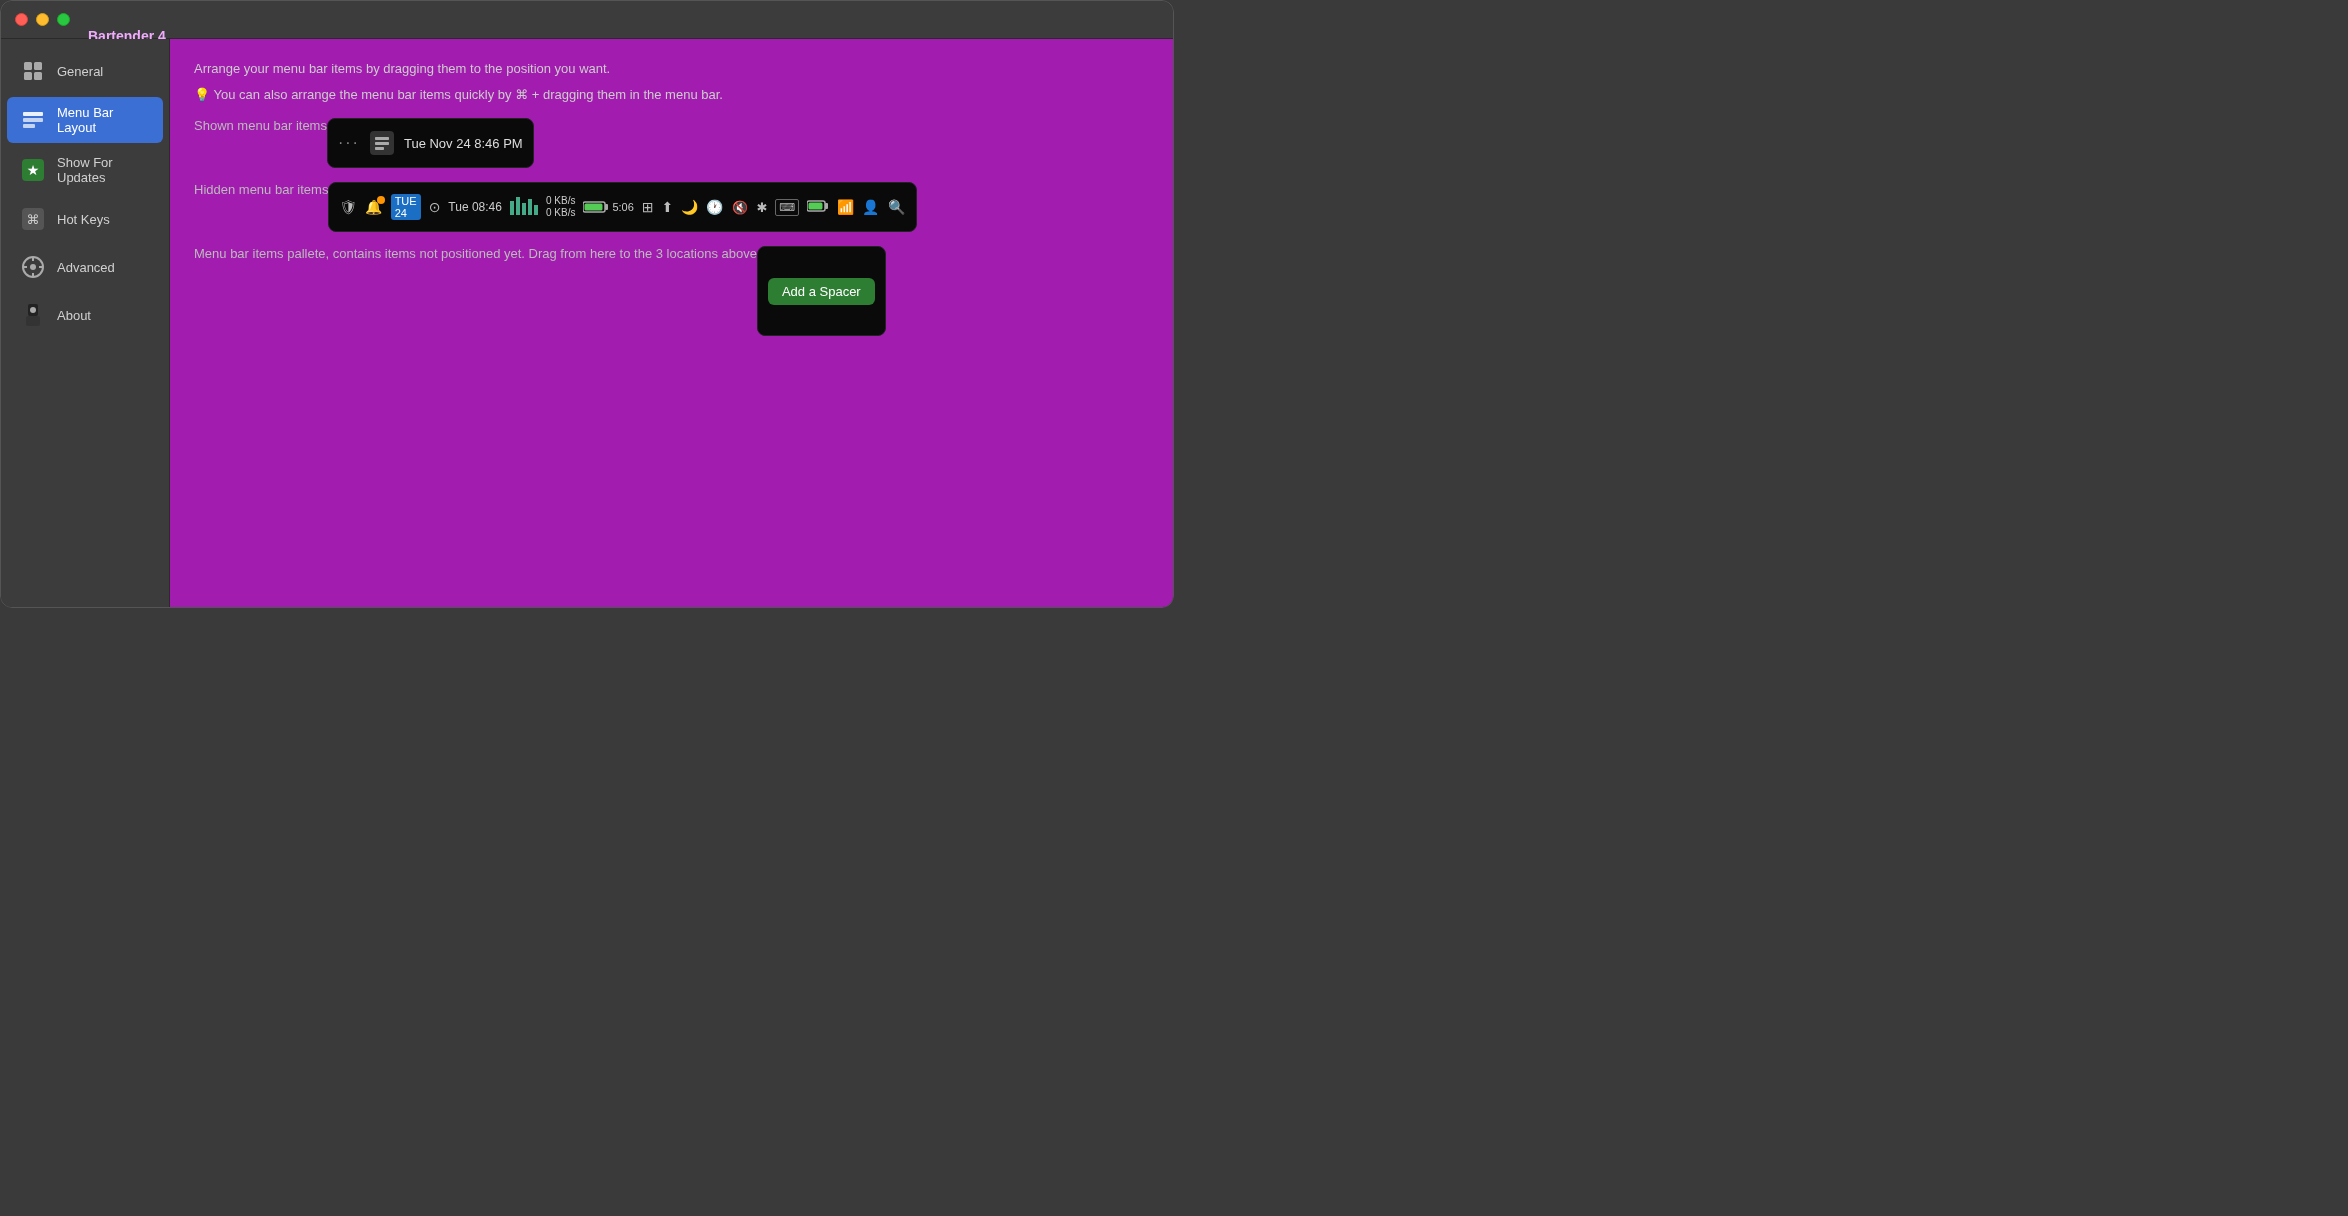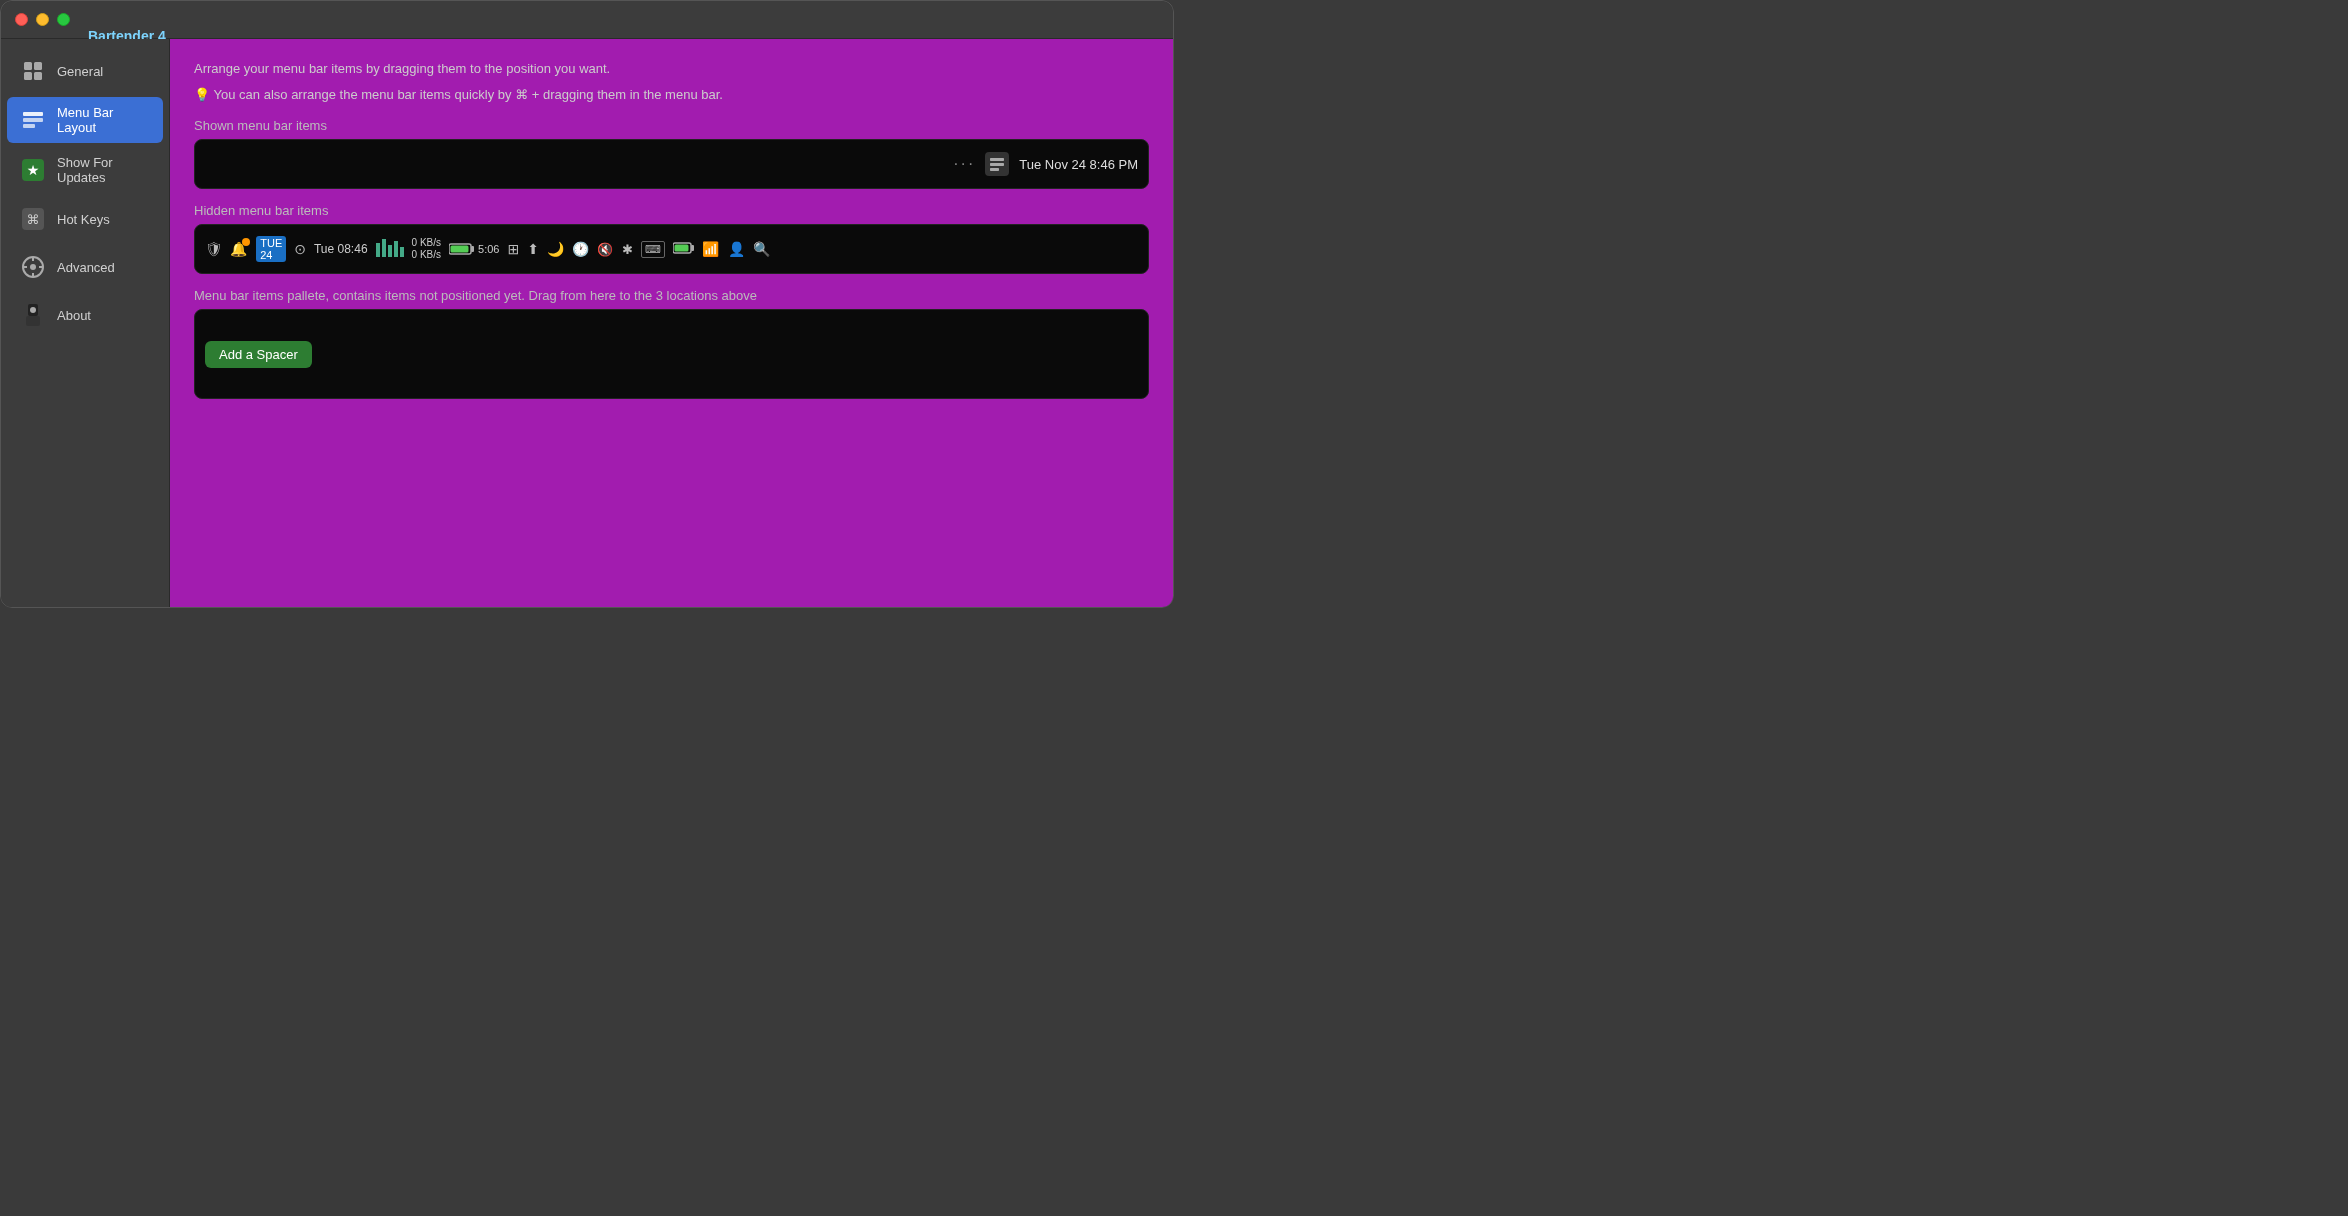--- a/index.html
+++ b/index.html
@@ -40,21 +40,21 @@
       border-radius: 50%;
       display: inline-block;
     }
     .tl-red { background: #ff5f57; border: 1px solid #e0443e; }
     .tl-yellow { background: #febc2e; border: 1px solid #d4a017; }
     .tl-green { background: #28c840; border: 1px solid #1aab29; }
     .app-title {
       margin-left: 10px;
       font-size: 14px;
       font-weight: 600;
-      color: #7dd3fc;
+      color: #f0abfc;
       margin-top: 32px;
     }
     .content-area {
       display: flex;
       flex: 1;
       overflow: hidden;
     }
     .sidebar {
       width: 169px;
       background: #3c3c3c;
@@ -102,21 +102,20 @@
       color: #ccc;
       line-height: 1.5;
     }
     .section-label {
       font-size: 13px;
       color: #bbb;
       margin-bottom: 6px;
     }
     .menu-bar-section {
       display: flex;
-      flex-direction: column;
     }
     .menu-bar-strip {
       background: #0a0a0a;
       border-radius: 8px;
       border: 1px solid #222;
       height: 50px;
       display: flex;
       align-items: center;
       padding: 0 10px;
       overflow: hidden;

